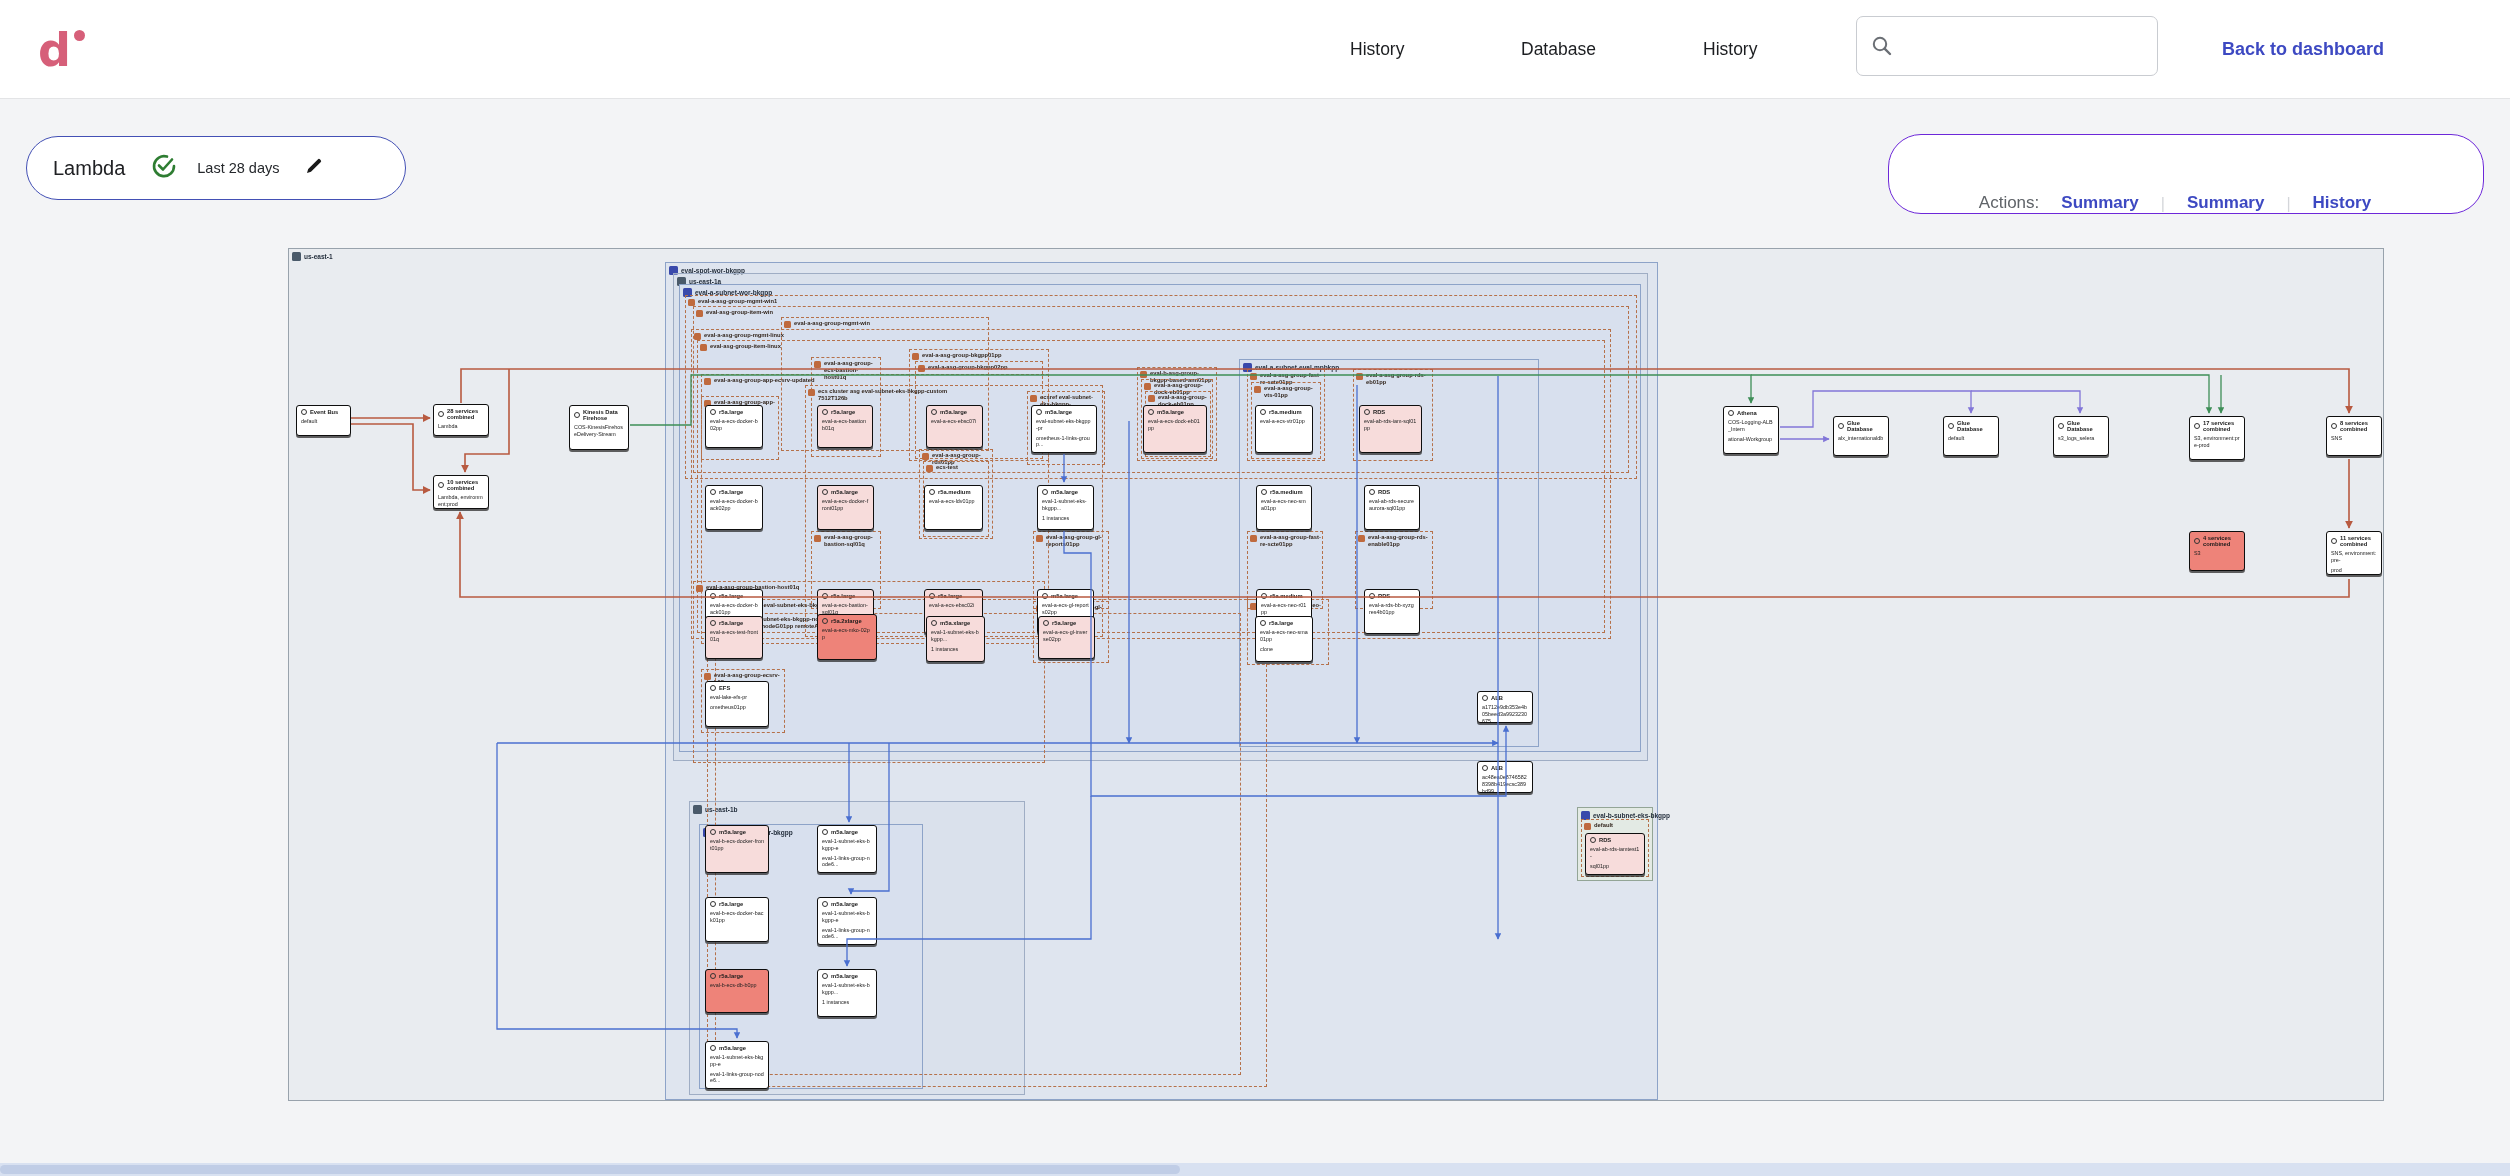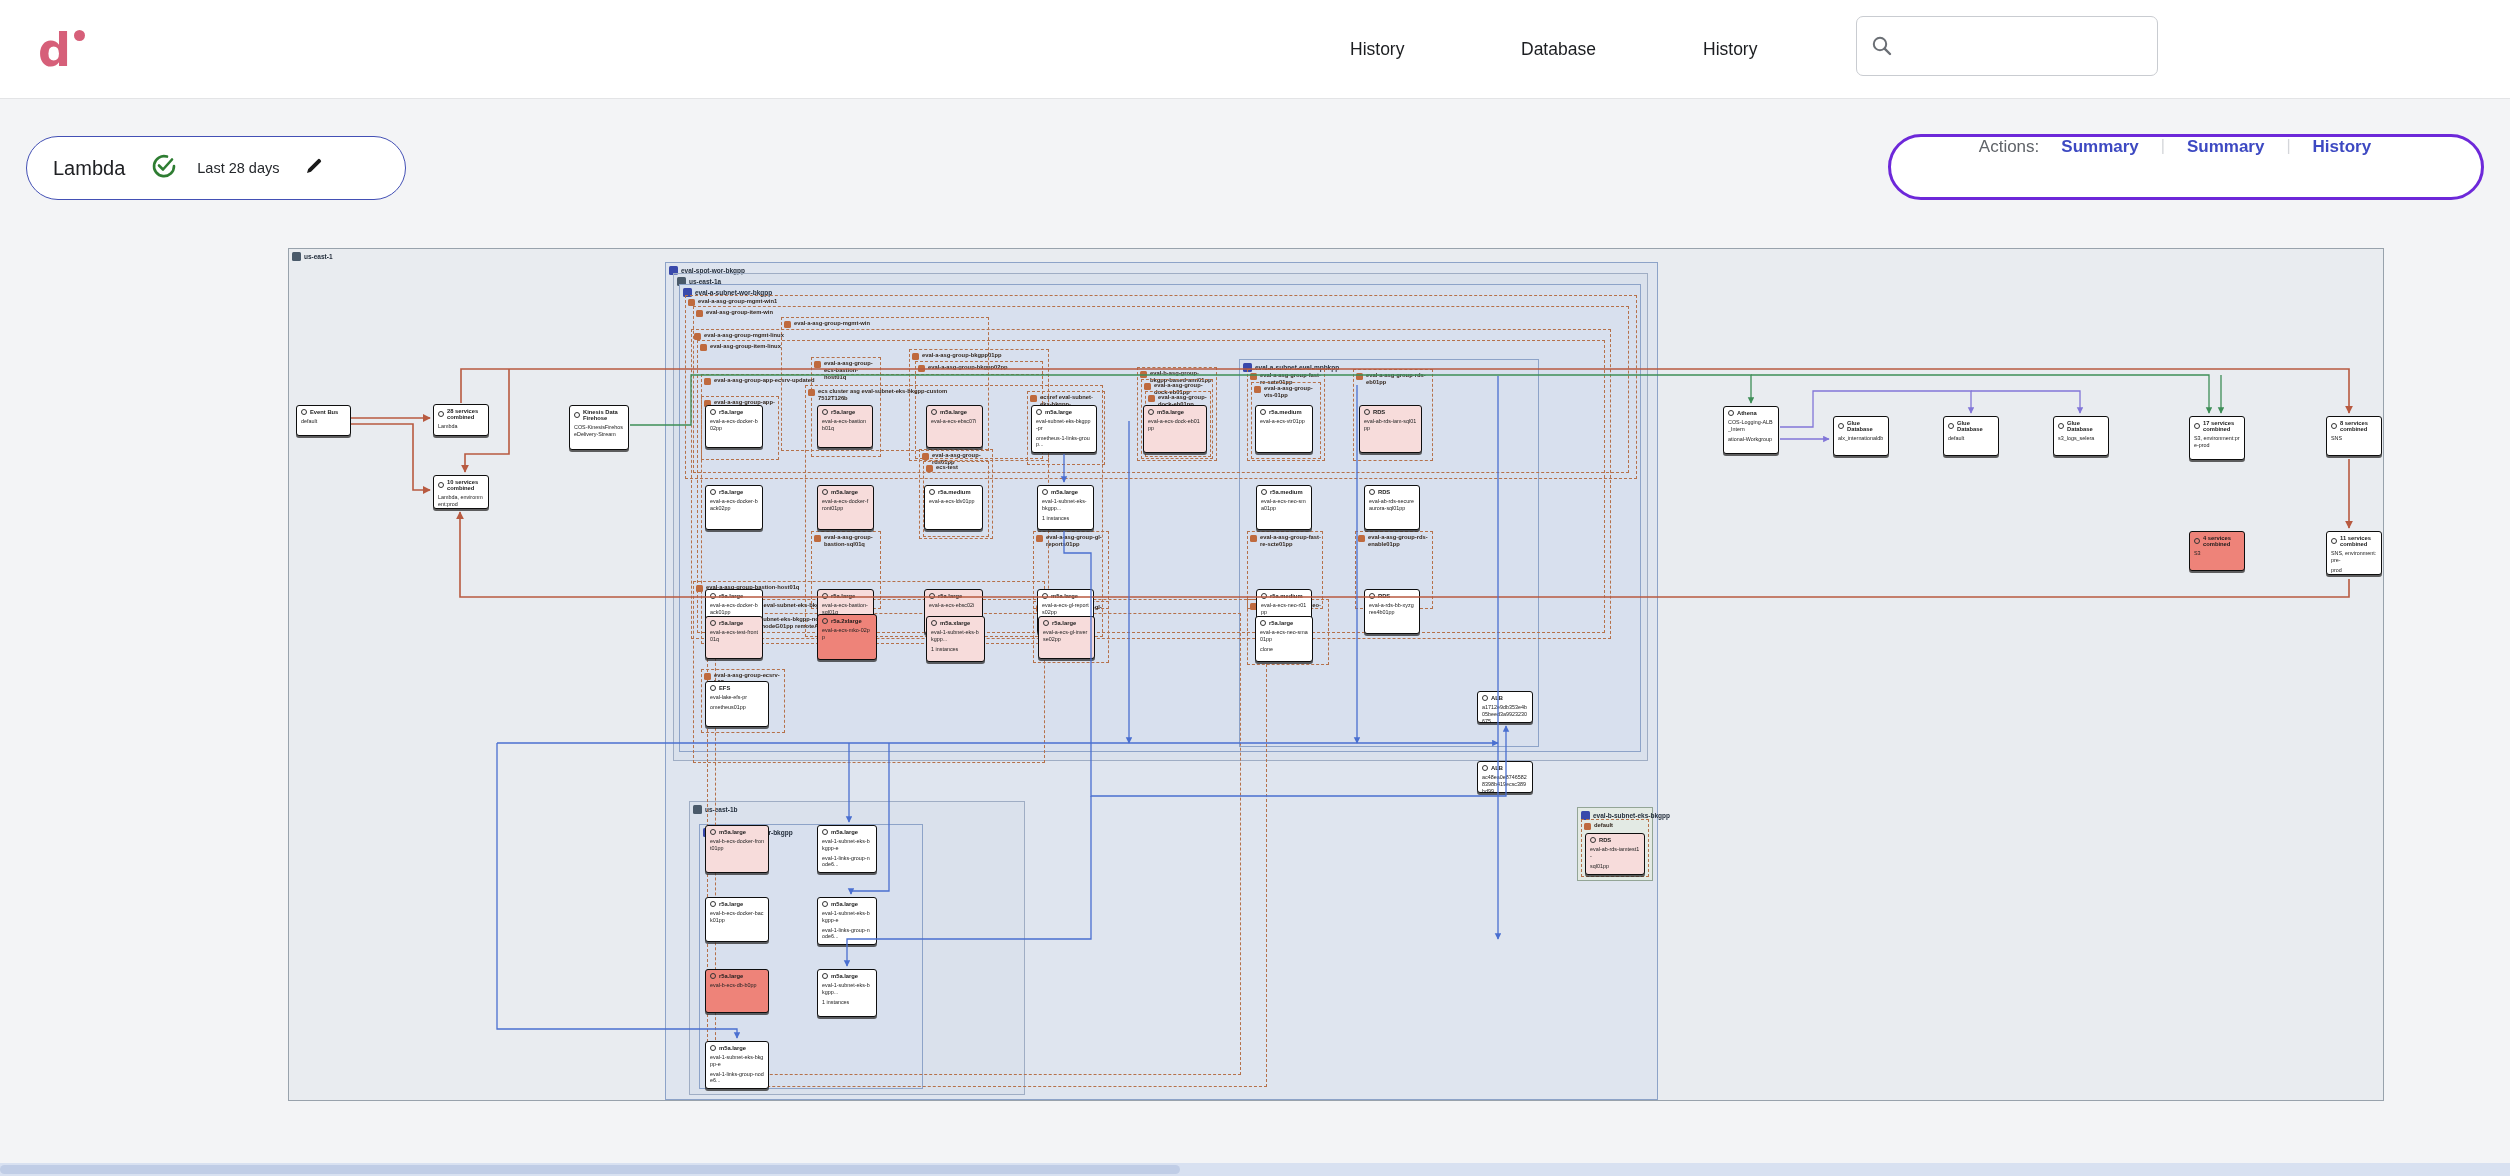--- a/index.html
+++ b/index.html
@@ -15,21 +15,21 @@
   .search-box svg { display:block; }
   .search-input { border:none; outline:none; font-size:15px; width:240px; margin-left:10px; background:transparent; }
   .back-link { position:absolute; left:2222px; top:0; height:99px; line-height:99px; font-size:18px; font-weight:bold; color:#3d49c2; cursor:pointer; }
 
   
   .costs-pill { position:absolute; left:26px; top:136px; width:380px; height:64px; background:#fff; border:1.5px solid #4350b5; border-radius:32px; display:flex; align-items:center; padding:0 26px; }
   .costs-title { font-size:20px; color:#202124; }
   .check-icon { margin-left:26px; }
   .range-label { margin-left:20px; font-size:14.5px; color:#25282c; }
   .pencil-icon { margin-left:24px; cursor:pointer; }
-  .actions-pill { position:absolute; left:1888px; top:134px; width:596px; height:66px; background:#fff; border:3px solid #6d28d9; border-radius:33px; display:flex; align-items:flex-start; justify-content:center; }
+  .actions-pill { position:absolute; left:1888px; top:134px; width:596px; height:80px; background:#fff; border:1px solid #6d28d9; border-radius:33px; display:flex; align-items:flex-end; justify-content:center; }
   .actions-label { font-size:17px; color:#5f6368; }
   .action-link { font-size:17px; font-weight:bold; color:#3d49c2; margin:0 22px; cursor:pointer; }
   .action-sep { color:#d4d6da; font-size:16px; }
 
   
   .canvas { position:absolute; left:288px; top:248px; width:2096px; height:853px; background:#e9ecf0; border:1px solid #98a2ac; }
   .container-box { position:absolute; }
   .container-box.region { background:transparent; border:none; }
   .container-box.vpc    { background:#dfe5ef; border:1px solid #8da3c8; }
   .container-box.az     { background:rgba(210,219,233,0.35); border:1px solid #9fadc4; }
@@ -67,20 +67,21 @@
   <div class="nav-item" style="left:1350px;">History</div>
   <div class="nav-item" style="left:1521px;">Database</div>
   <div class="nav-item" style="left:1703px;">History</div>
   <div class="search-box">
     <svg width="22" height="22" viewBox="0 0 22 22">
       <circle cx="9" cy="9" r="6.2" fill="none" stroke="#6b6f75" stroke-width="2"></circle>
       <line x1="13.6" y1="13.6" x2="19" y2="19" stroke="#6b6f75" stroke-width="2.4" stroke-linecap="round"></line>
     </svg>
     <input class="search-input" placeholder="" style="">
   </div>
+  <div class="back-link">Back to dashboard</div>
 </div>
 
 <div class="costs-pill">
   <span class="costs-title">Lambda</span>
   <span class="check-icon">
     <svg width="26" height="26" viewBox="0 0 26 26">
       <path d="M23 13 A10 10 0 1 1 16 3.6" fill="none" stroke="#2e7d32" stroke-width="2.6" stroke-linecap="round"></path>
       <path d="M8 12.5 L12 16.5 L21 6.5" fill="none" stroke="#2e7d32" stroke-width="2.6" stroke-linecap="round" stroke-linejoin="round"></path>
     </svg>
   </span>

